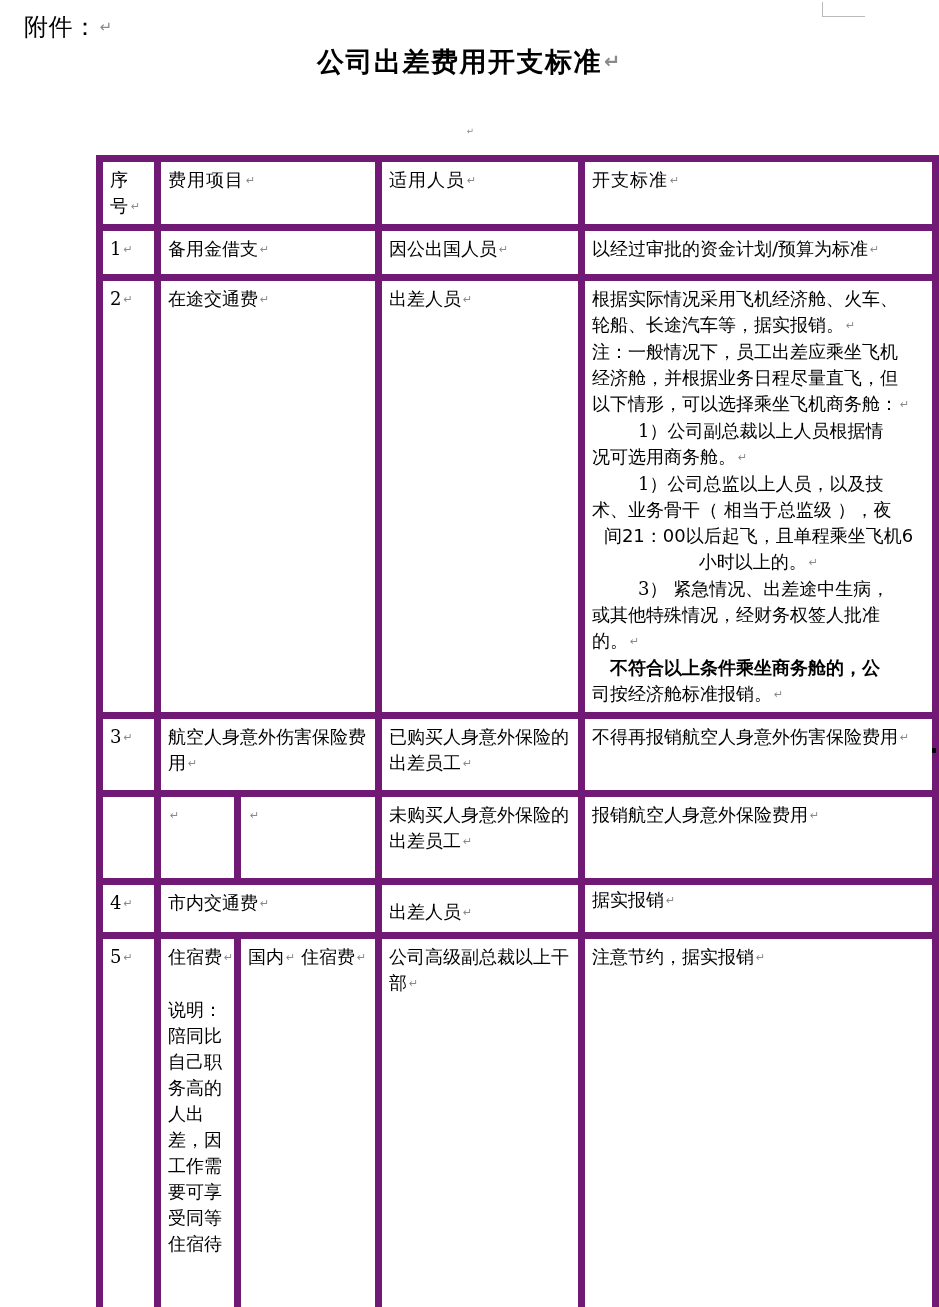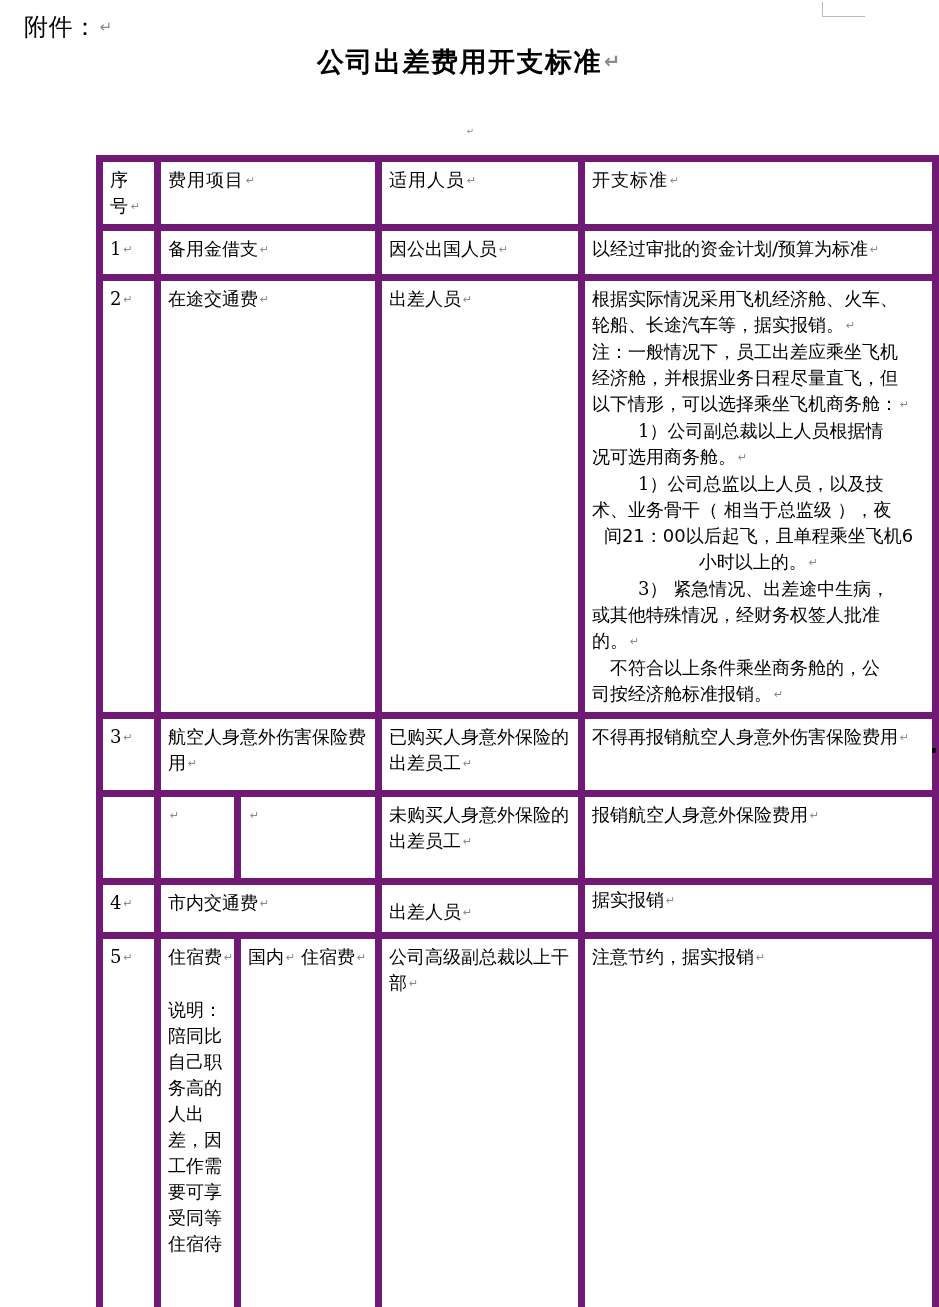--- a/index.html
+++ b/index.html
@@ -120,21 +120,21 @@
     font-family: "DejaVu Serif", "Liberation Serif", serif;
     display: block;
   }
   .r2 .mix-part {
     font-family: "DejaVu Sans", "Liberation Sans", sans-serif;
     display: block;
     text-align: center;
   }
   .r2 span.l { display: block; white-space: nowrap; }
   .indent2 { padding-left: 46px; }
-  .indent1 { padding-left: 18px; }
+  .indent1 { padding-left: 18px; font-weight: bold; }
 
   
   .narrow-note { width: 58px; }
   .narrow-note .title-l { display: block; white-space: nowrap; }
   .narrow-note .gap { display: block; height: 26px; }
   .narrow-note .nl { display: block; }
 
   .ctr { text-align: center; }
 
   

